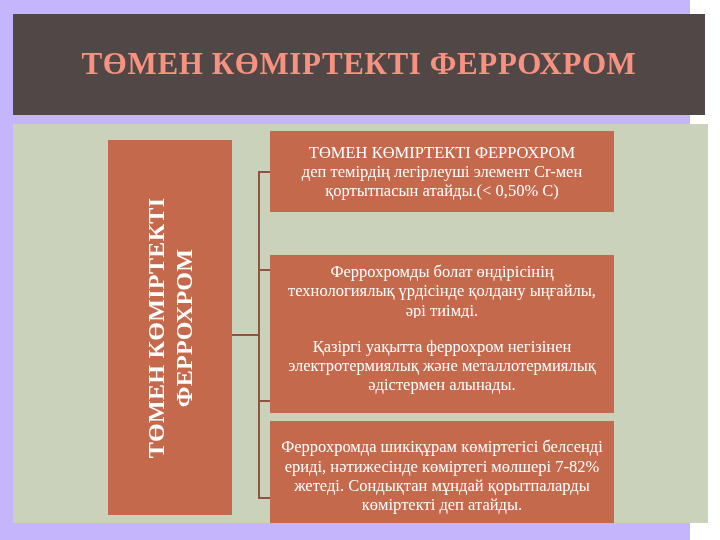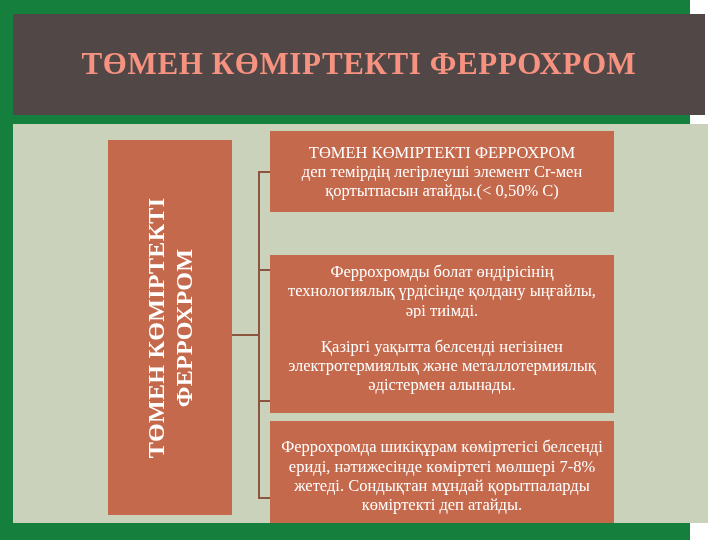--- a/index.html
+++ b/index.html
@@ -11,21 +11,21 @@
     width: 720px;
     height: 540px;
     overflow: hidden;
     font-family: "Liberation Serif", "DejaVu Serif", serif;
   }
 
   #slide {
     position: relative;
     width: 690px;
     height: 540px;
-    background: #15803d;
+    background: #c4b5fd;
   }
 
   
   #title-banner {
     position: absolute;
     left: 13px;
     top: 14px;
     width: 692px;
     height: 101px;
     background: #514746;
@@ -164,21 +164,21 @@
 
     <div class="node-box" id="node-box-1">
       <span class="node-text"><span class="lead">ТӨМЕН КӨМІРТЕКТІ ФЕРРОХРОМ</span><span>деп темірдің легірлеуші элемент Cr-мен қортытпасын атайды.(&lt; 0,50% C)</span></span>
     </div>
 
     <div class="node-box" id="node-box-2">
       <span class="node-text">Феррохромды болат өндірісінің технологиялық үрдісінде қолдану ыңғайлы, әрі тиімді.</span>
     </div>
 
     <div class="node-box" id="node-box-3">
-      <span class="node-text">Қазіргі уақытта белсенді негізінен электротермиялық және металлотермиялық әдістермен алынады.</span>
+      <span class="node-text">Қазіргі уақытта феррохром негізінен электротермиялық және металлотермиялық әдістермен алынады.</span>
     </div>
 
     <div class="node-box" id="node-box-4">
-      <span class="node-text">Феррохромда шикіқұрам көміртегісі белсенді ериді, нәтижесінде көміртегі мөлшері 7-8% жетеді. Сондықтан мұндай қорытпаларды көміртекті деп атайды.</span>
+      <span class="node-text">Феррохромда шикіқұрам көміртегісі белсенді ериді, нәтижесінде көміртегі мөлшері 7-82% жетеді. Сондықтан мұндай қорытпаларды көміртекті деп атайды.</span>
     </div>
 
   </div>
 </div>
 
 </body></html>

